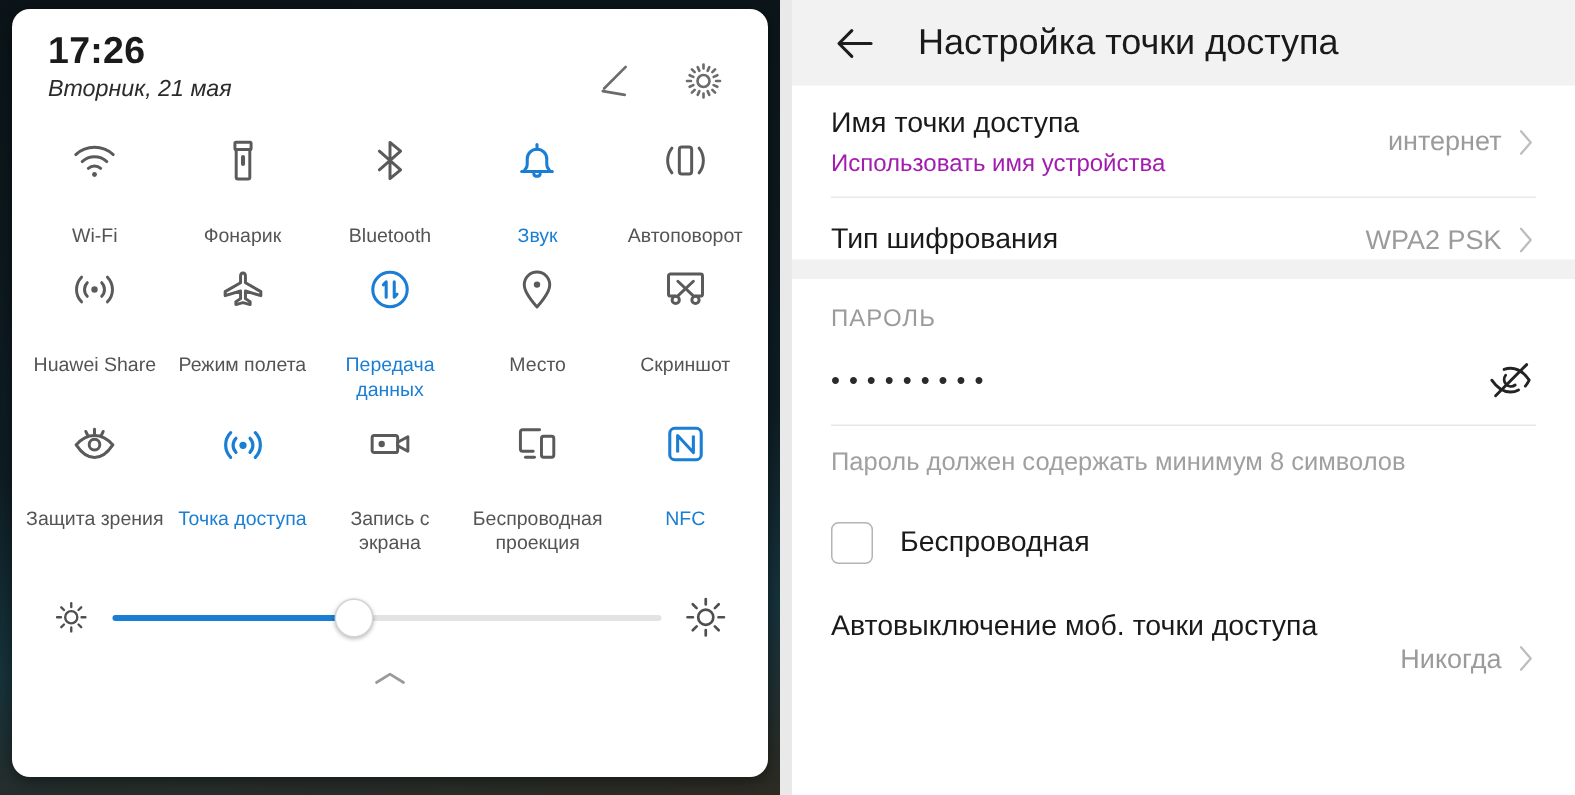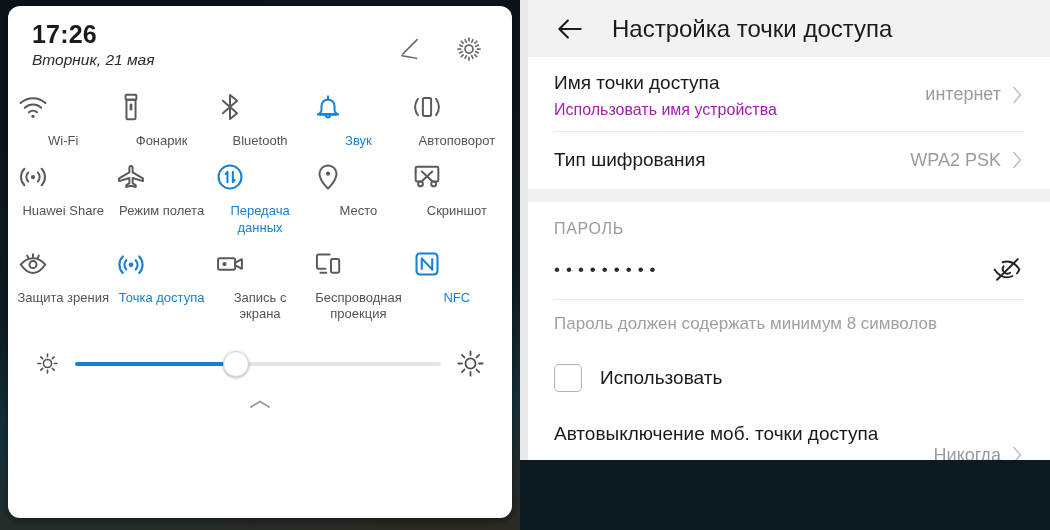--- a/index.html
+++ b/index.html
@@ -22,38 +22,39 @@
     position: absolute;
     left: 8px; top: 6px;
     width: 504px; height: 512px;
     background: #ffffff;
     border-radius: 12px;
     box-shadow: 0 2px 10px rgba(0,0,0,.45);
     overflow: hidden;
   }
   .shade-header {
     padding: 14px 24px 4px 24px;
-    display: flex; align-items: center; justify-content: space-between;
+    display: flex; align-items: flex-end; justify-content: space-between;
   }
   .clock-time {
     font-size: 25px; font-weight: bold; color: #1b1b1b; line-height: 1.12;
     letter-spacing: .2px;
   }
   .clock-date { font-size: 15.5px; color: #2b2b2b; margin-top: 3px; font-style: italic; }
   .header-icons { display: flex; gap: 30px; padding-top: 8px; padding-right: 4px; }
   .hdr-ic { width: 30px; height: 30px; color: #6b6b6b; cursor: pointer; }
   .hdr-ic svg { width: 100%; height: 100%; display: block; }
 
   .tiles { padding: 10px 6px 0 6px; }
   .tile-row { display: flex; }
   .tile {
     flex: 1 1 20%;
-    display: flex; flex-direction: column; 
+    display: flex; flex-direction: column; align-items: center;
     padding: 7px 2px 4px 2px;
     cursor: pointer;
+    gap: 16px;
   }
   .tile-ic { width: 34px; height: 34px; color: #5a5a5a; }
   .tile-ic svg { width: 100%; height: 100%; display: block; }
   .tile-lb {
     margin-top: 9px; font-size: 13px; color: #545454; text-align: center;
     line-height: 1.25; max-width: 96px;
   }
   .tile.on .tile-ic { color: #1a7ed4; }
   .tile.on .tile-lb { color: #1a7ed4; }
 
@@ -79,21 +80,21 @@
     box-shadow: 0 1px 3px rgba(0,0,0,.28);
     transform: translateX(-13px);
   }
   .expand {
     margin-top: 17px; display: flex; justify-content: center; cursor: pointer;
   }
   .expand svg { width: 30px; height: 16px; color: #9a9a9a; display: block; }
 
   
   .right-wrap {
-    position: relative; width: 530px; height: 460px;
+    position: relative; width: 530px; height: 530px;
     background: #ffffff; overflow: hidden;
   }
   .edge-strip {
     position: absolute; left: 0; top: 0; width: 8px; height: 530px;
     background: #e9e9e9;
   }
   .app-bar {
     height: 57px; background: #f2f2f2;
     display: flex; align-items: center; padding-left: 34px; gap: 26px;
   }
@@ -109,21 +110,21 @@
   .row-l { min-width: 0; }
   .row-title { font-size: 19px; color: #1a1a1a; line-height: 1.3; }
   .row-sub { font-size: 16px; color: #a21caf; margin-top: 5px; }
   .row-r { display: flex; align-items: center; gap: 10px; flex: 0 0 auto; }
   .row-val { font-size: 18px; color: #9b9b9b; }
   .chev { width: 13px; height: 22px; color: #bdbdbd; }
   .chev svg { width: 100%; height: 100%; display: block; }
   .sep { height: 1px; background: #e8e8e8; }
 
   .row-name { padding: 14px 0 12px 0; }
-  .row-enc  { padding: 16px 0 17px 0; align-items: center; }
+  .row-enc  { padding: 16px 0 1px 0; align-items: center; }
   .band { height: 13px; background: #f1f1f1; margin: 0 0 0 0; }
 
   .sec-label { font-size: 16px; color: #9b9b9b; letter-spacing: .7px; padding: 18px 0 0 0; }
   .pw-row {
     display: flex; align-items: center; justify-content: space-between;
     padding: 14px 0 13px 0; cursor: text;
   }
   .pw-dots { font-size: 17px; letter-spacing: 6px; color: #2a2a2a; line-height: 1; }
   .eye { width: 34px; height: 34px; color: #232323; cursor: pointer; }
   .eye svg { width: 100%; height: 100%; display: block; }
@@ -424,21 +425,21 @@
             <path d="M9.7 10a3.25 3.25 0 0 0 4.5 4.6"></path>
             <path d="M5 19.6 19.6 5"></path>
           </svg>
         </span>
       </div>
       <div class="sep"></div>
       <div class="pw-hint">Пароль должен содержать минимум 8 символов</div>
 
       <div class="chk-row">
         <span class="chk-box"></span>
-        <span class="chk-lb">Использовать</span>
+        <span class="chk-lb">Беспроводная</span>
       </div>
 
       <div class="row row-auto">
         <div class="row-l">
           <div class="row-title">Автовыключение моб. точки доступа</div>
         </div>
         <div class="row-r">
           <span class="row-val">Никогда</span>
           <span class="chev">
             <svg viewBox="0 0 13 22" fill="none" stroke="currentColor" stroke-width="1.5" stroke-linecap="round" stroke-linejoin="round">

